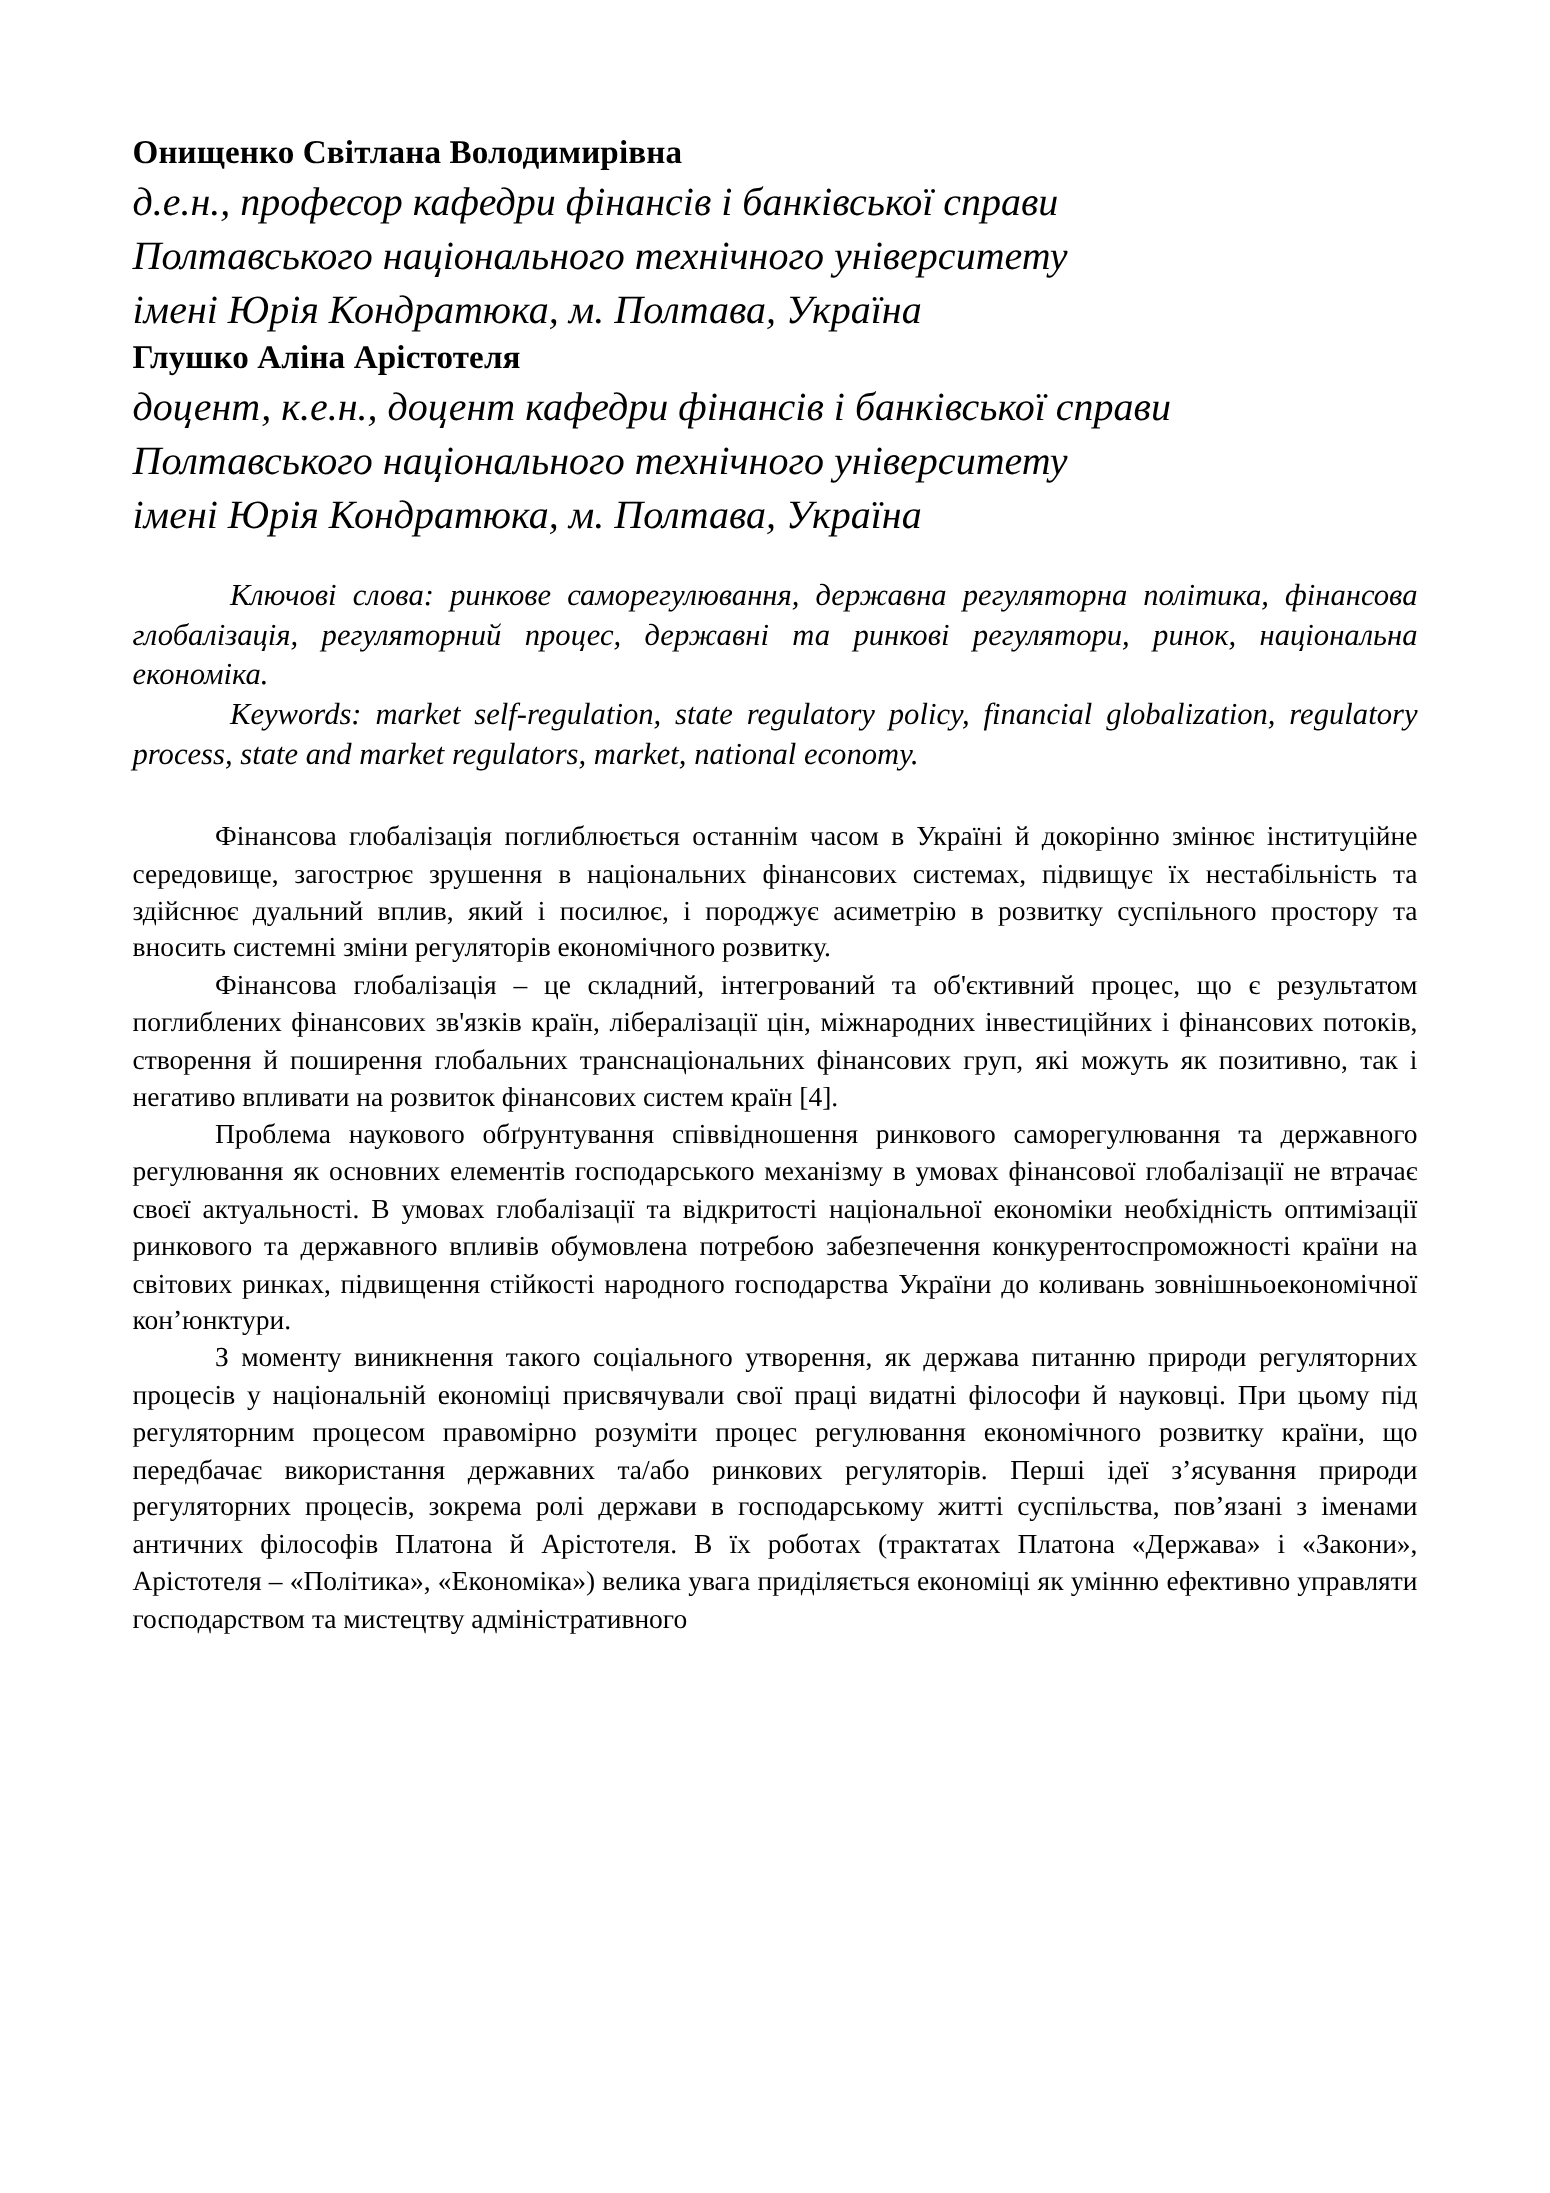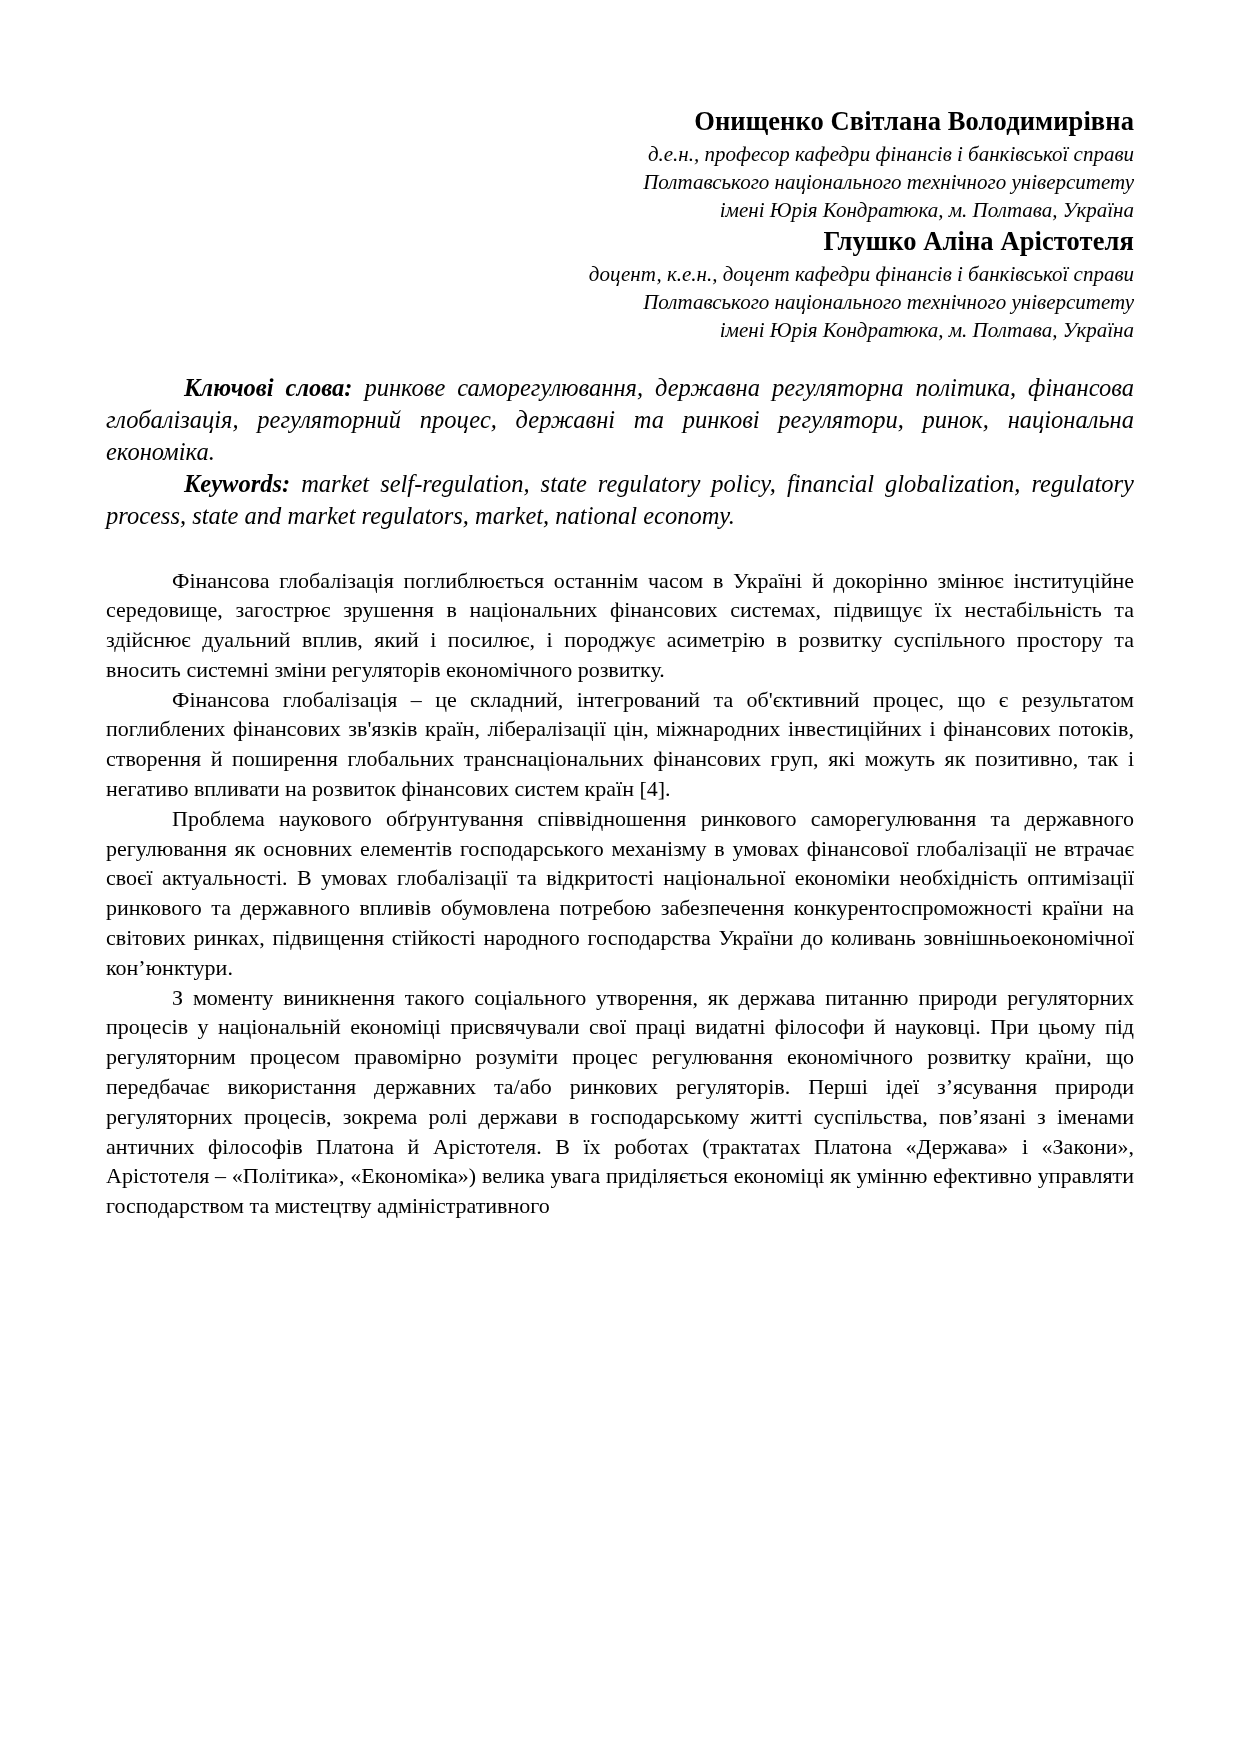--- a/index.html
+++ b/index.html
@@ -16,31 +16,30 @@
     height: 1754px;
     box-sizing: border-box;
     padding: 104px 106px 40px 106px;
     background: #ffffff;
     position: relative;
     overflow: hidden;
   }
 
   
   .author-block {
-    text-align: right;
     margin: 0;
   }
   .author-name {
     font-size: 26.5px;
     font-weight: bold;
     line-height: 1.35;
     letter-spacing: 0.1px;
   }
   .author-affil {
-    font-size: 21px;
+    font-size: 32px;
     font-style: italic;
     line-height: 1.34;
   }
 
   
   .doc-title {
     text-align: center;
     font-size: 26.5px;
     font-weight: bold;
     line-height: 1.33;
@@ -56,21 +55,21 @@
     font-style: italic;
     line-height: 1.30;
     text-align: justify;
     text-justify: inter-word;
   }
   .kw-para {
     text-indent: 78px;
     margin: 0;
   }
   .kw-label {
-    font-weight: bold;
+    font-weight: normal;
     font-style: italic;
   }
 
   
   .body-text {
     margin-top: 34px;
     font-size: 22px;
     line-height: 1.355;
     text-align: justify;
     text-justify: inter-word;

